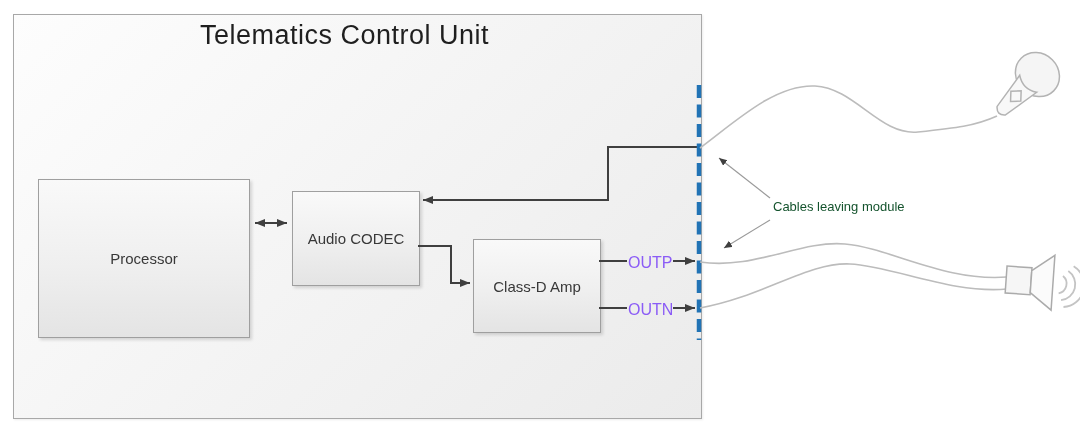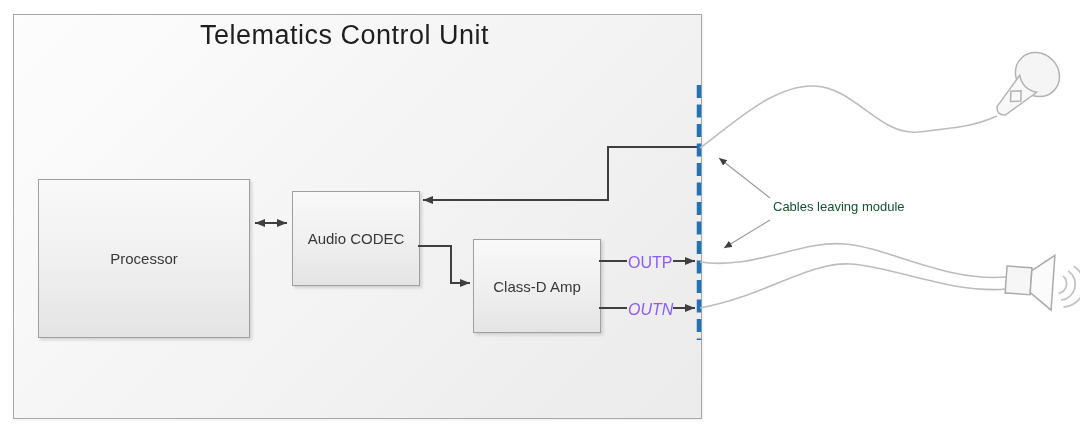--- a/index.html
+++ b/index.html
@@ -25,21 +25,21 @@
     font-size:15px;color:#383838;
   }
   .block.processor{left:38px;top:145px;width:210px;height:157px;margin-top:34px;}
   .block.codec{left:292px;top:177px;width:126px;height:93px;margin-top:14px;}
   .block.amp{left:473px;top:239px;width:126px;height:92px;}
   .pinlabel{
     position:absolute;width:44px;text-align:center;
     font-size:16px;color:#8b5cf6;
   }
   .pinlabel.outp{left:628px;top:254px;}
-  .pinlabel.outn{left:628px;top:301px;font-style:italic;}
+  .pinlabel.outn{left:628px;top:301px;}
   .note{
     position:absolute;left:773px;top:199px;width:160px;
     font-size:13px;color:#14532d;
   }
   svg.overlay{position:absolute;left:0;top:0;width:1080px;height:432px;pointer-events:none;}
 </style>
 </head>
 <body>
 
 <div class="canvas">

